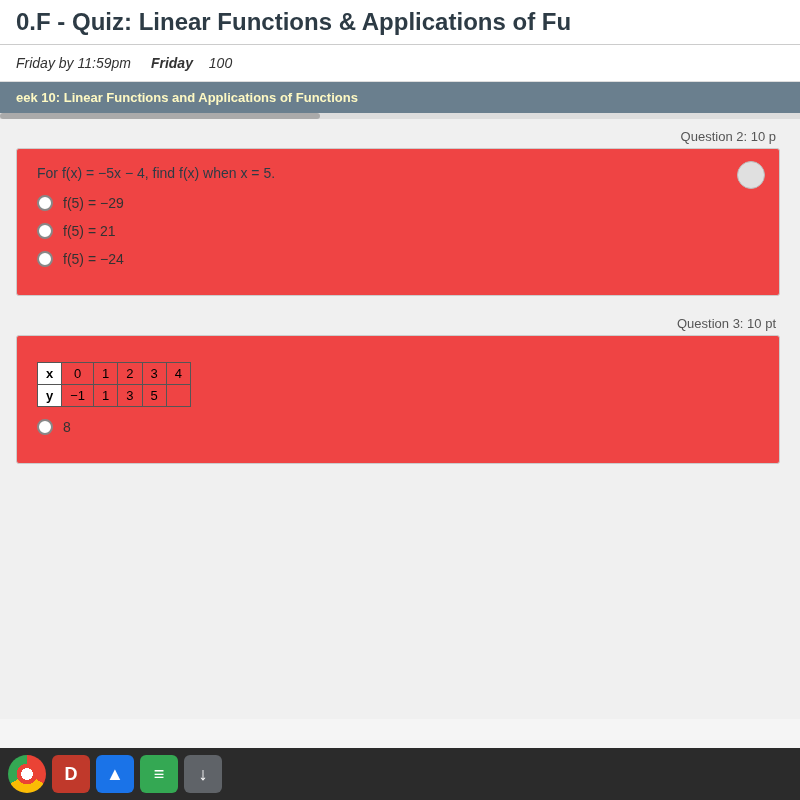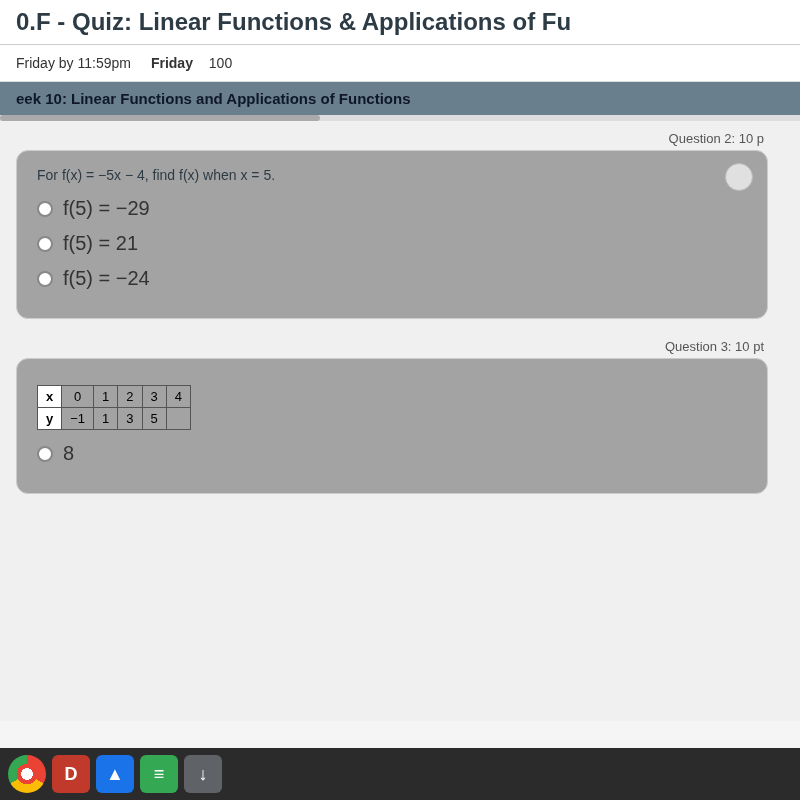--- a/index.html
+++ b/index.html
@@ -32,76 +32,77 @@
       border-bottom: 1px solid #ccc;
       white-space: nowrap;
       overflow: hidden;
       text-overflow: ellipsis;
     }
 
     .header-meta {
       display: flex;
       gap: 6px;
       color: #333;
+      font-style: italic;
     }
 
     .header-meta span.label {
       font-weight: bold;
     }
 
     
     .section-header {
       background: #6a7f8e;
-      color: #0f172a;
-      font-weight: bold;
-      font-size: 15px;
+      color: #fef9c3;
+      font-weight: bold;
+      font-size: 13px;
       padding: 8px 16px;
     }
 
     
     .main-content {
       background: #f0f0f0;
-      padding: 0 16px 20px 0;
+      padding: 0 4px 20px 0;
       min-height: 600px;
     }
 
     
     .question-wrapper {
       padding: 10px 16px 10px 16px;
       position: relative;
     }
 
     .question-label {
       text-align: right;
       font-size: 13px;
       color: #555;
       margin-bottom: 4px;
       padding-right: 4px;
     }
 
     .question-box {
-      background: #a3a3a3;
+      background: #ef4444;
       border: 1px solid #ccc;
-      border-radius: 12px;
+      border-radius: 3px;
       padding: 16px 20px;
       position: relative;
     }
 
     .question-text {
       font-size: 14px;
       color: #2d3b45;
       margin-bottom: 14px;
     }
 
     .answer-option {
       display: flex;
       align-items: center;
       gap: 10px;
       margin-bottom: 12px;
-      font-size: 20px;
+      font-size: 14px;
       color: #333;
     }
 
     .radio-circle {
       width: 16px;
       height: 16px;
       border: 2px solid #888;
       border-radius: 50%;
       flex-shrink: 0;
       background: #fff;

